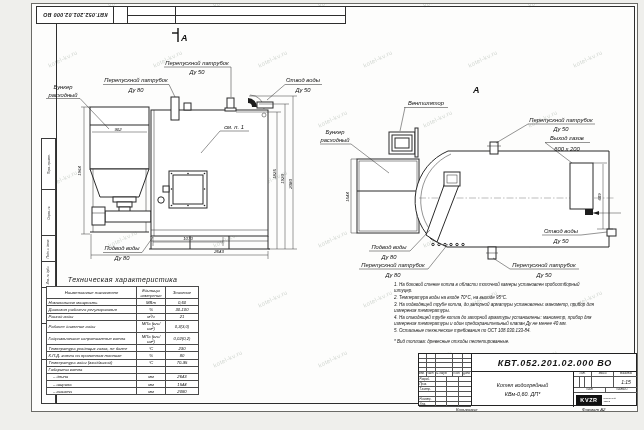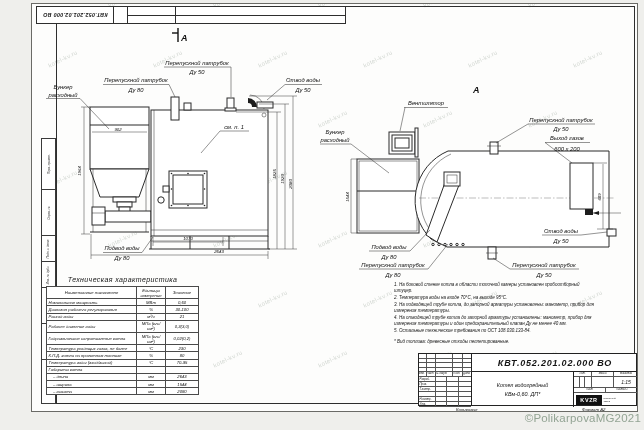--- a/index.html
+++ b/index.html
@@ -578,14 +578,13 @@
           <div>завод</div>
         </div>
       </div>
     </div>
   </div>
 
   <div class="f-copy">Копировал</div>
   <div class="f-format">Формат А2</div>
  </div>
 
- <div class="copyright">©PolikarpovaMG2021</div>
 </div>
 
 </body></html>

